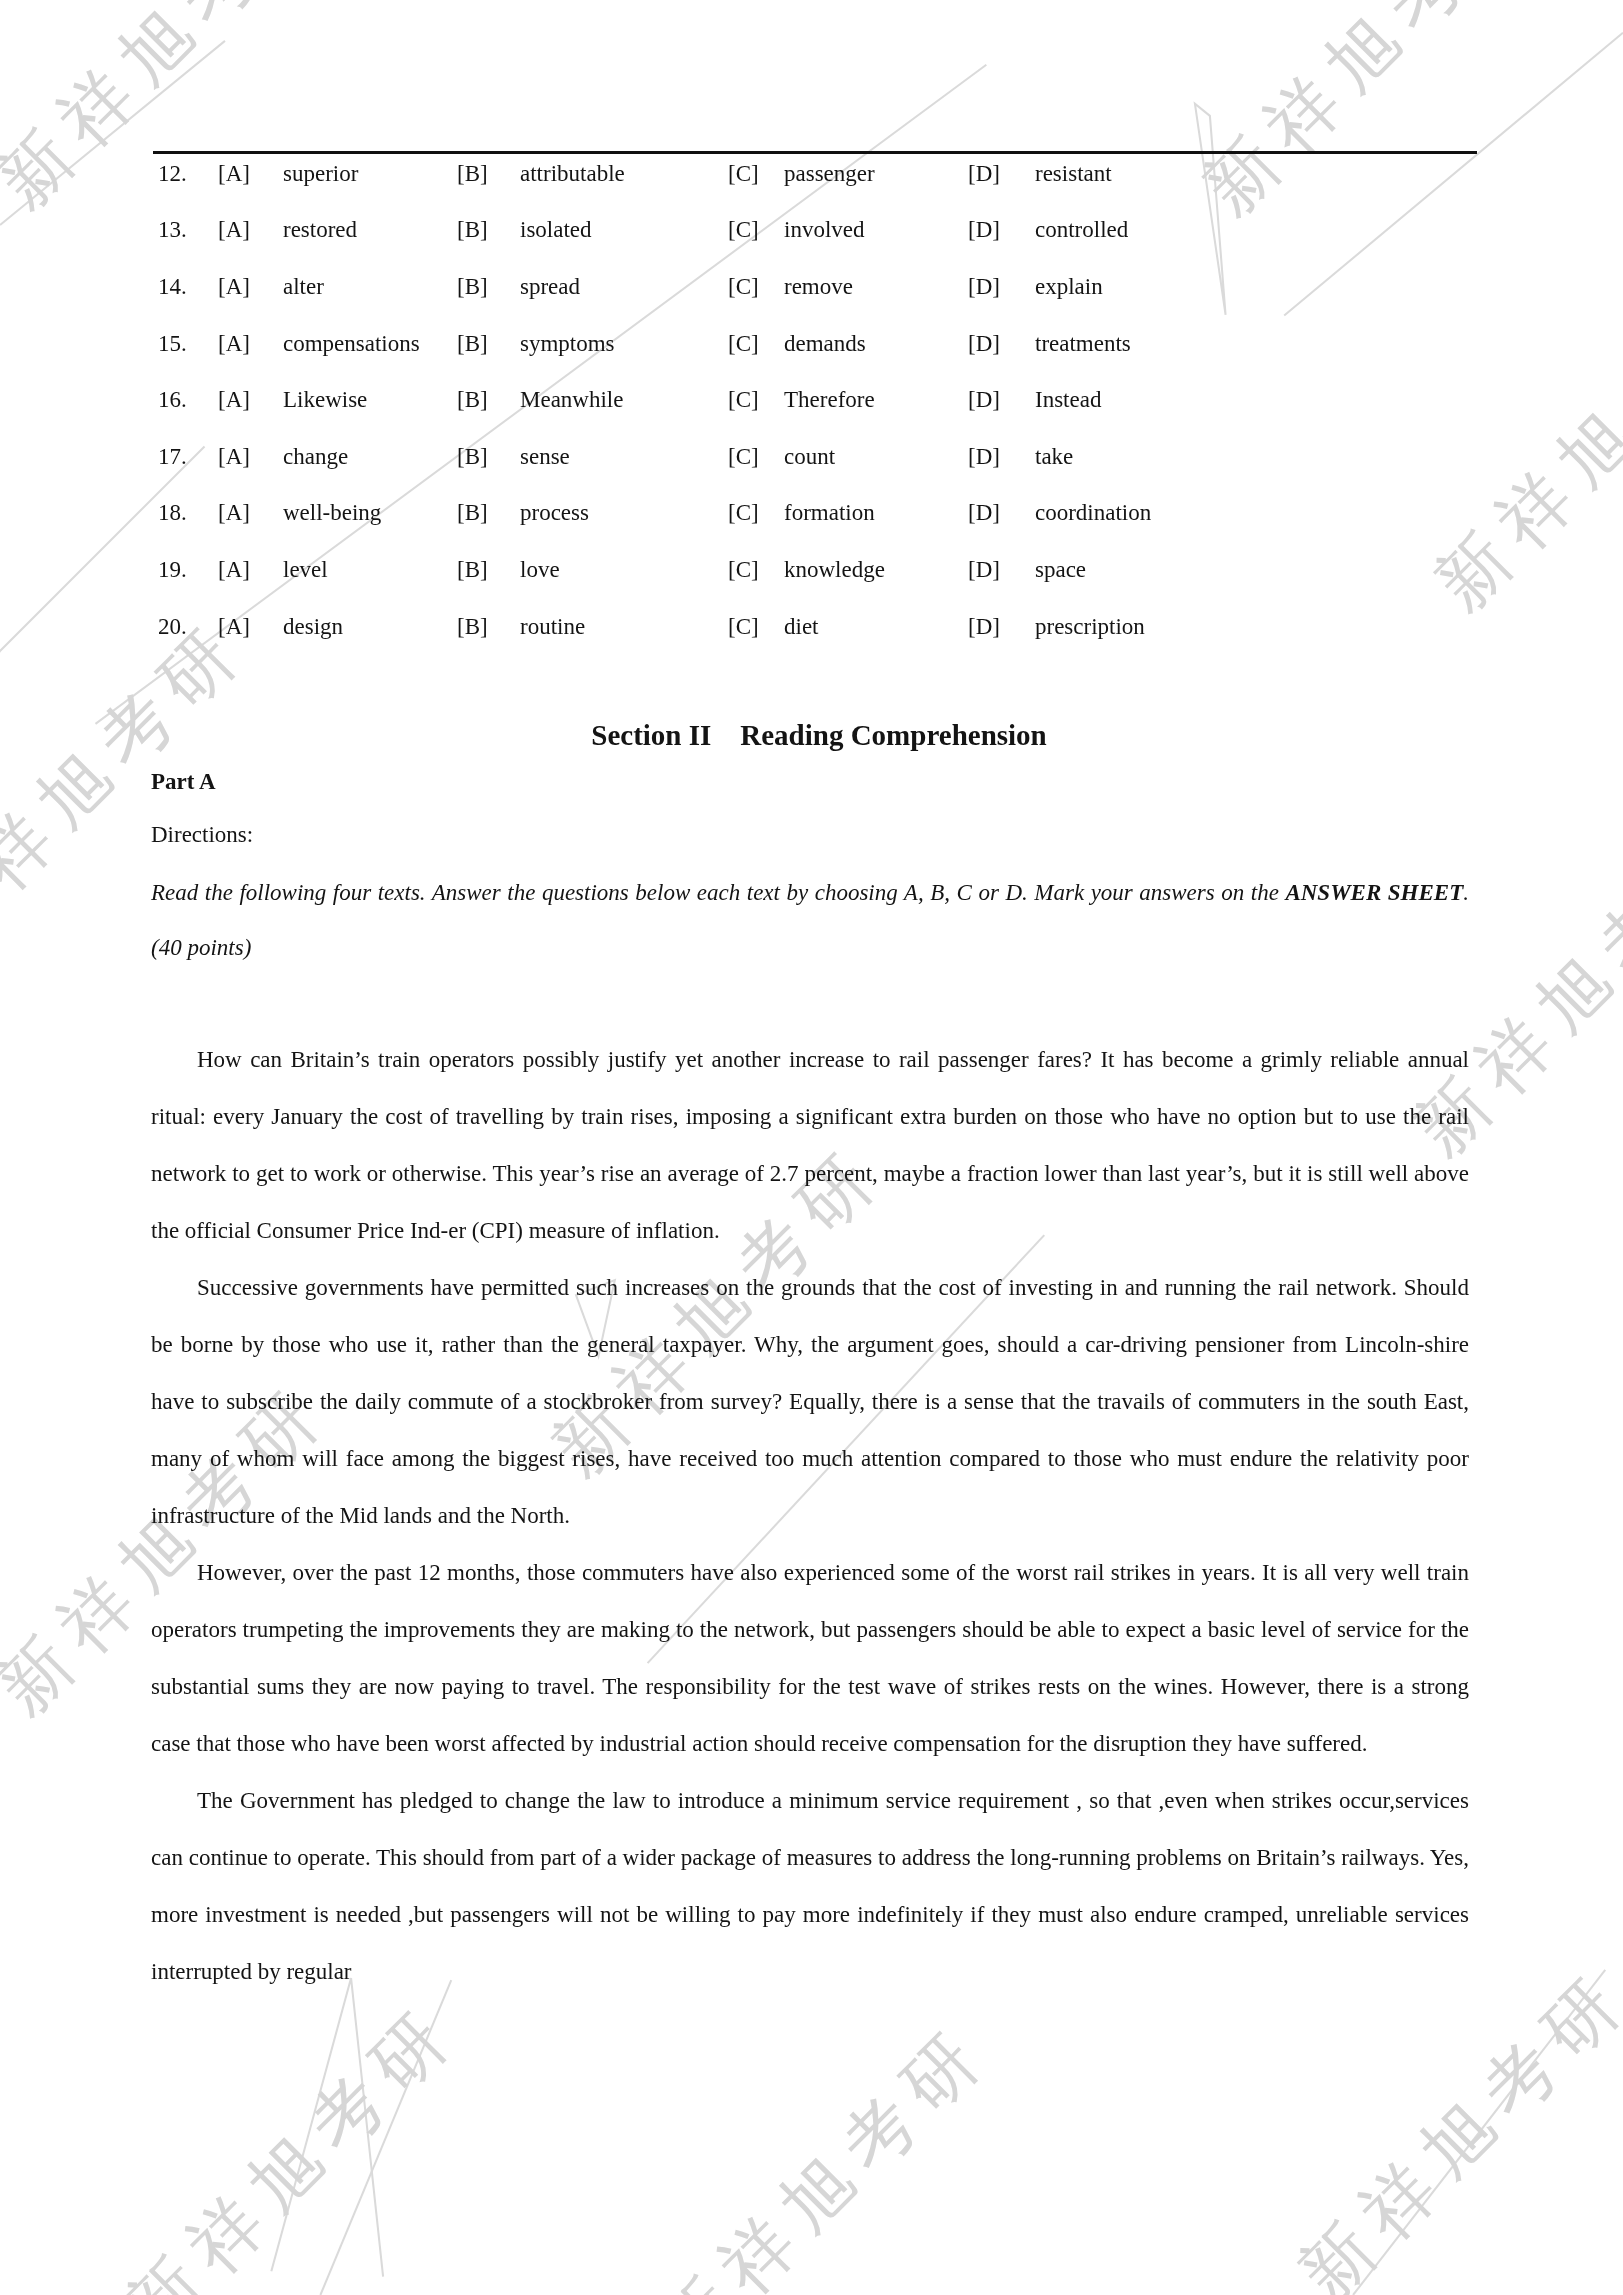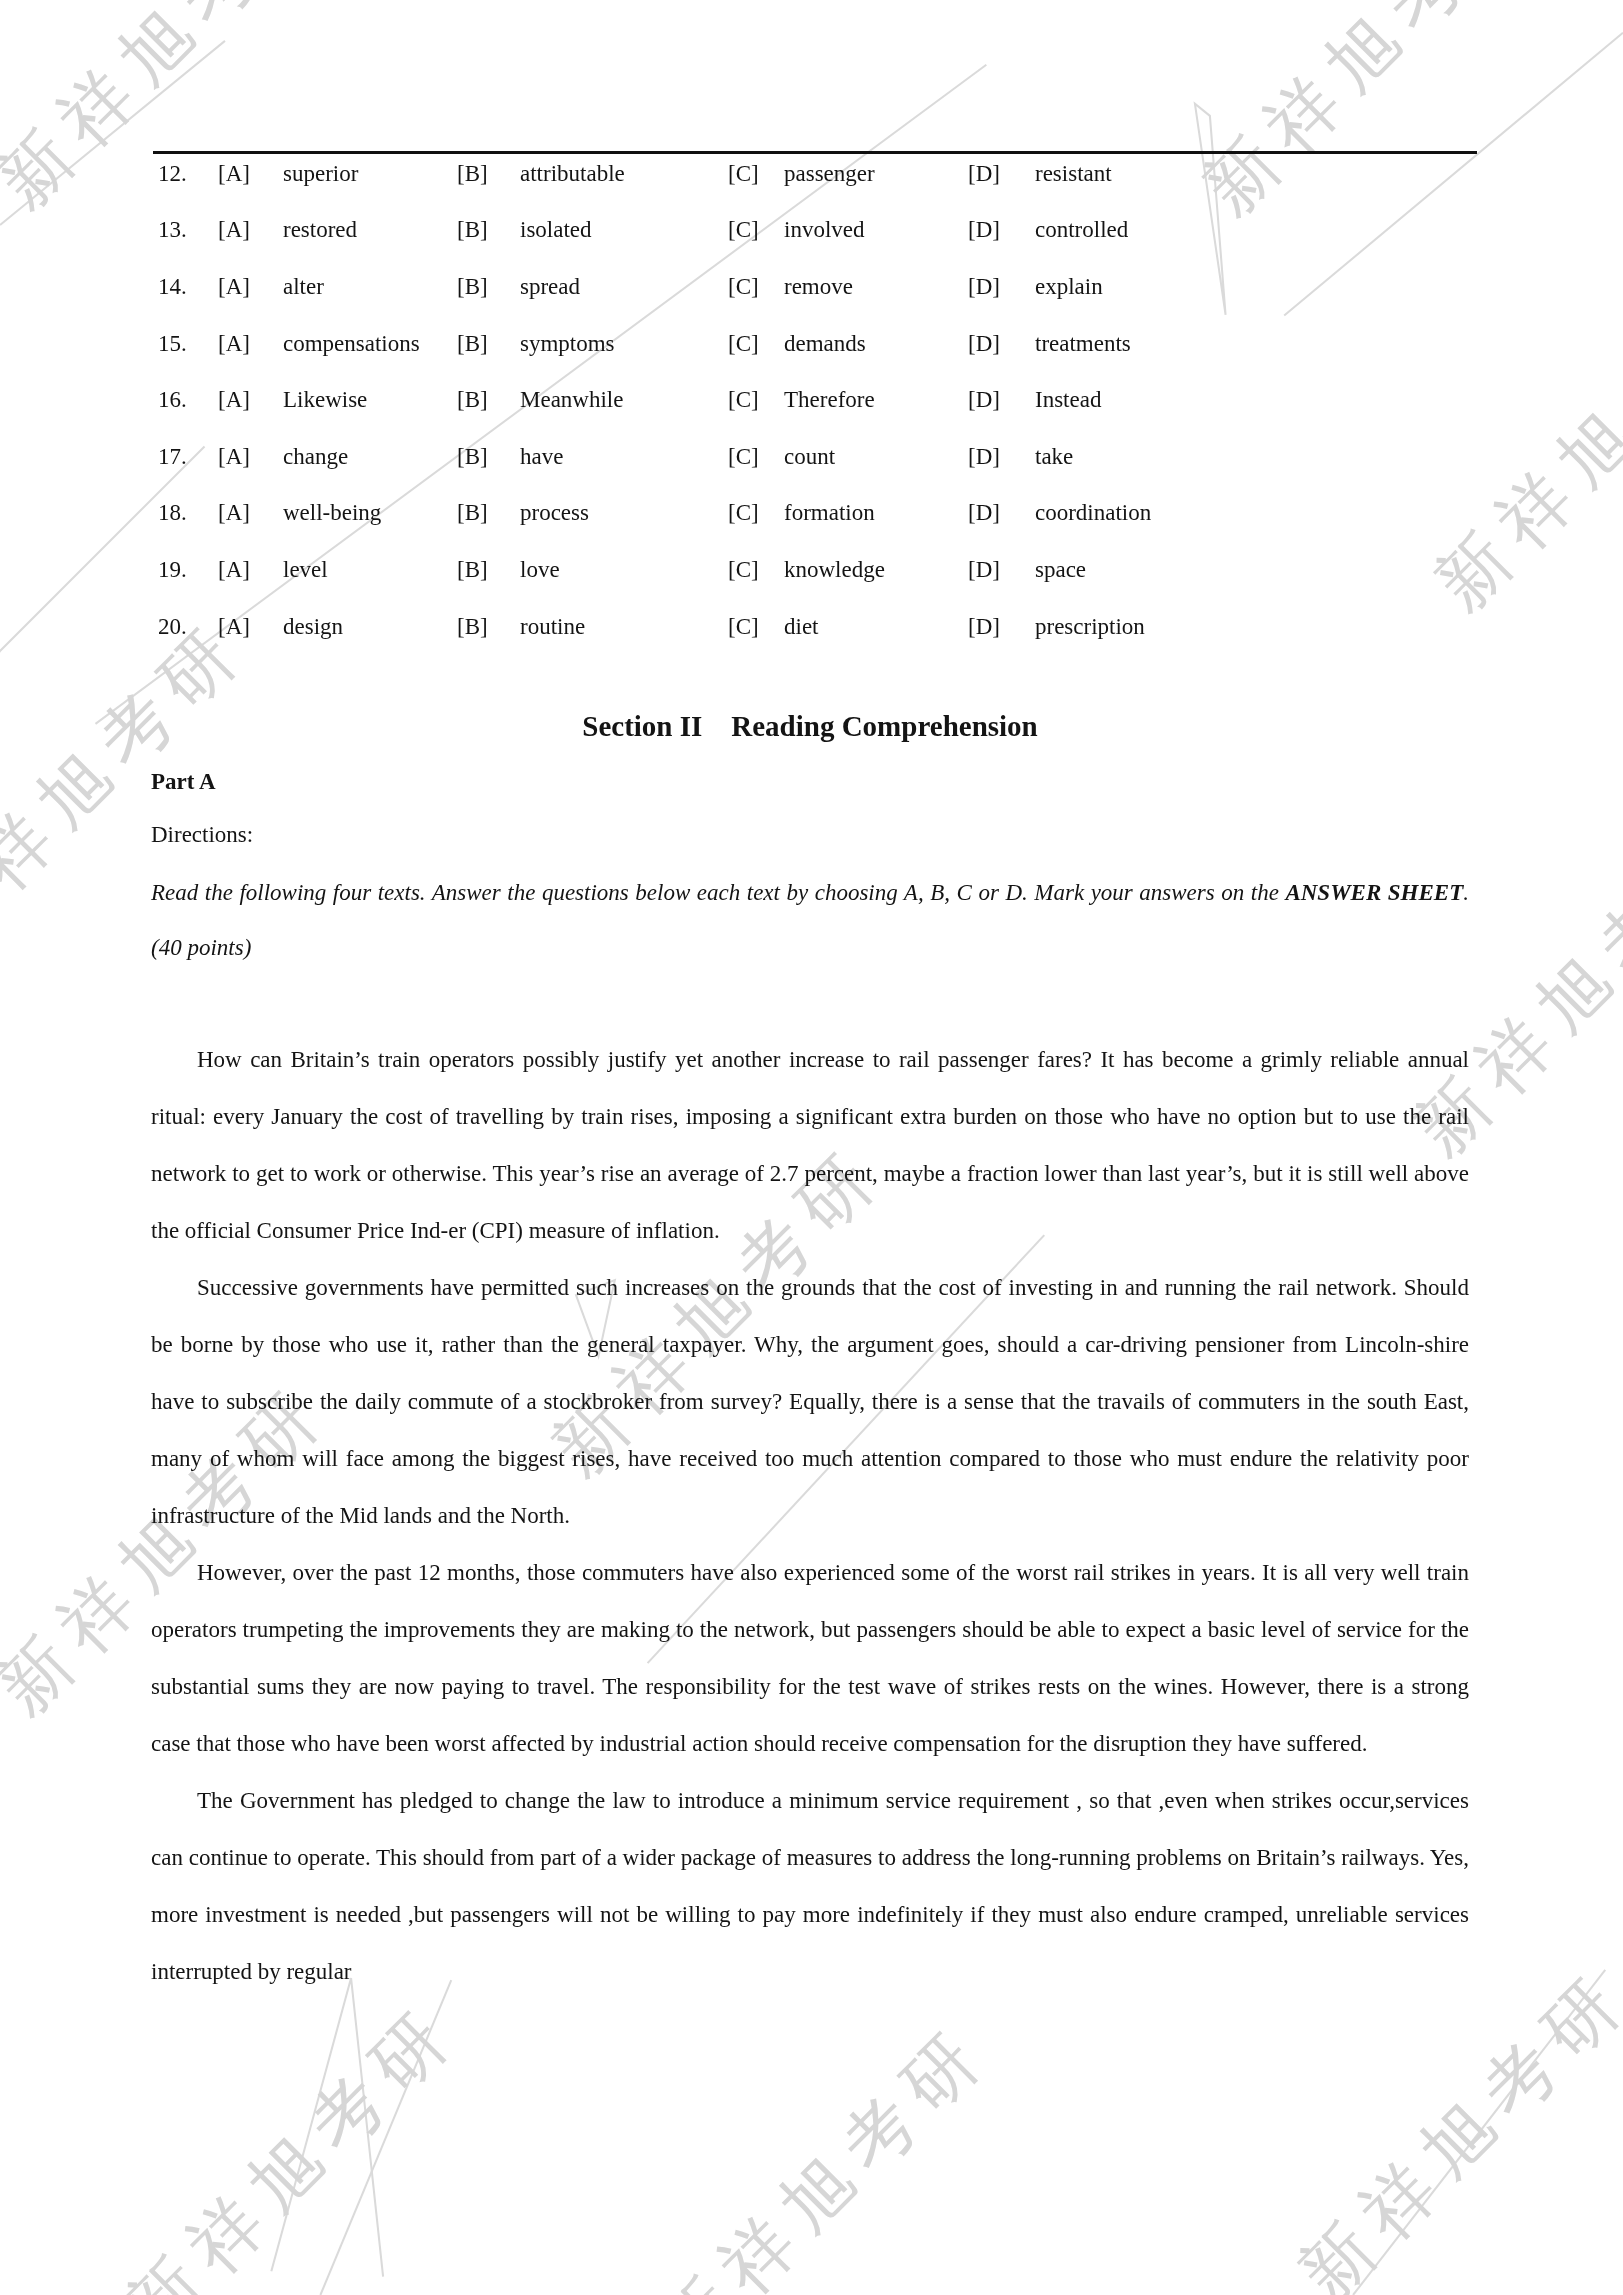--- a/index.html
+++ b/index.html
@@ -9,21 +9,21 @@
   .wm-layer text{font-family:"Liberation Serif",serif;font-size:104px;letter-spacing:22px;fill:#d6d6d6;}
   .rule{position:absolute;left:153px;top:151px;width:1324px;height:2.7px;background:#101010;}
   .content{position:absolute;left:0;top:0;width:100%;height:100%;padding-left:8px;}
   .qrow{position:absolute;left:0;width:1623px;height:57px;font-size:23px;}
   .qrow span{position:absolute;top:0;white-space:nowrap;}
   .qn{left:158px;}
   .ma{left:218px;} .ta{left:283px;}
   .mb{left:457px;} .tb{left:520px;}
   .mc{left:728px;} .tc{left:784px;}
   .md{left:968px;} .td{left:1035px;}
-  .sec-title{position:absolute;left:151px;top:710px;width:1318px;margin:0;
+  .sec-title{position:absolute;left:151px;top:710px;width:1318px;margin:9px;
              text-align:center;font-size:29px;font-weight:bold;white-space:pre;}
   .part{position:absolute;left:151px;top:769px;font-size:23px;font-weight:bold;}
   .dirlabel{position:absolute;left:151px;top:822px;font-size:23px;font-weight:normal;}
   .dirs{position:absolute;left:151px;top:865px;width:1318px;margin:0;
         font-style:italic;font-size:23px;line-height:55px;text-align:justify;}
   .dirs b{font-weight:bold;}
   .text-title{position:absolute;left:151px;top:988px;width:1318px;margin:0;
               text-align:center;font-size:24.5px;font-weight:bold;}
   .bodytext{position:absolute;left:151px;top:1031px;width:1318px;
             font-size:23px;line-height:57px;text-align:justify;}
@@ -118,21 +118,21 @@
       <span class="mc">[C]</span>
       <span class="tc">Therefore</span>
       <span class="md">[D]</span>
       <span class="td">Instead</span>
     </div>
     <div class="qrow" style="top:444px">
       <span class="qn">17.</span>
       <span class="ma">[A]</span>
       <span class="ta">change</span>
       <span class="mb">[B]</span>
-      <span class="tb">have</span>
+      <span class="tb">sense</span>
       <span class="mc">[C]</span>
       <span class="tc">count</span>
       <span class="md">[D]</span>
       <span class="td">take</span>
     </div>
     <div class="qrow" style="top:500px">
       <span class="qn">18.</span>
       <span class="ma">[A]</span>
       <span class="ta">well-being</span>
       <span class="mb">[B]</span>

